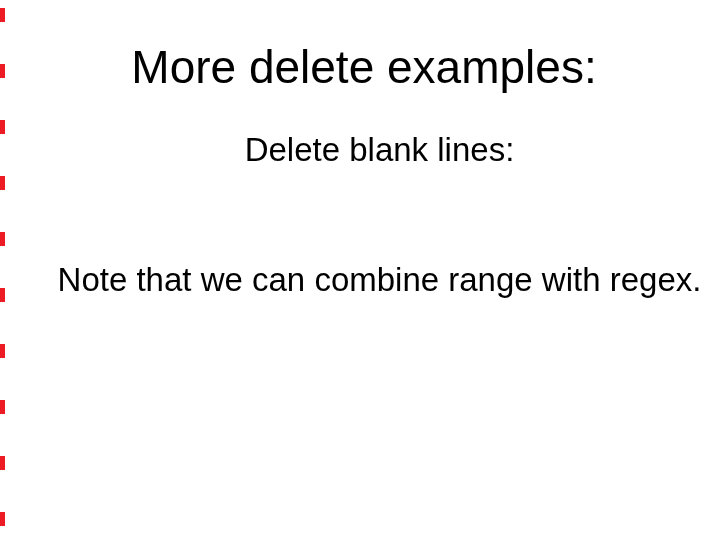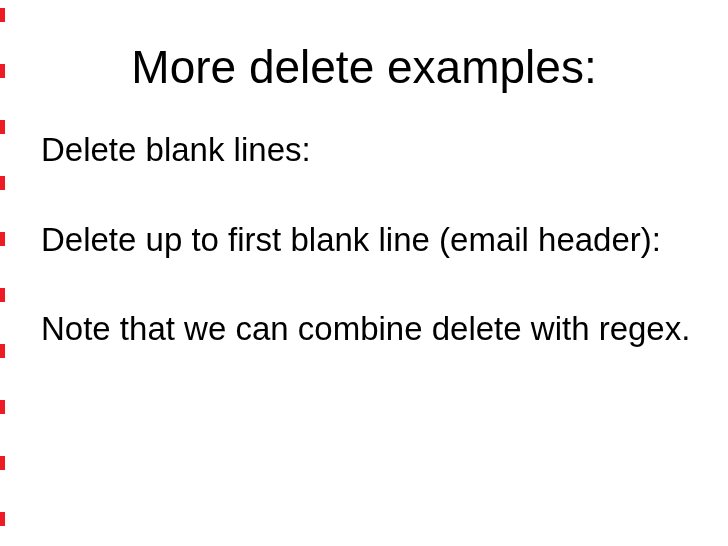--- a/index.html
+++ b/index.html
@@ -45,20 +45,21 @@
     top: 125px;
     right: 10px;
   }
   .body-text p {
     margin: 0;
   }
   .label-line, .note-line {
     font-size: 33px;
     line-height: 49px;
     font-family: "Liberation Sans", sans-serif;
+    text-align: center;
   }
   .code-line {
     font-size: 28px;
     line-height: 49px;
     font-family: "DejaVu Sans Mono", monospace;
     white-space: pre;
     margin-left: -3px !important;
   }
   .para-spacer {
     height: 41px;
@@ -76,22 +77,21 @@
 
   <h1 class="slide-title">More delete examples:</h1>
 
   <div class="body-text">
 
     <p class="label-line">Delete blank lines:</p>
 
 
     <div class="para-spacer"></div>
 
-    <p class="label-line">Delete up to first blank line (email header):</p>
 
 
     <div class="para-spacer last"></div>
 
-    <p class="note-line">Note that we can combine delete with regex.</p>
+    <p class="note-line">Note that we can combine range with regex.</p>
 
   </div>
 
 </div>
 
 </body></html>

